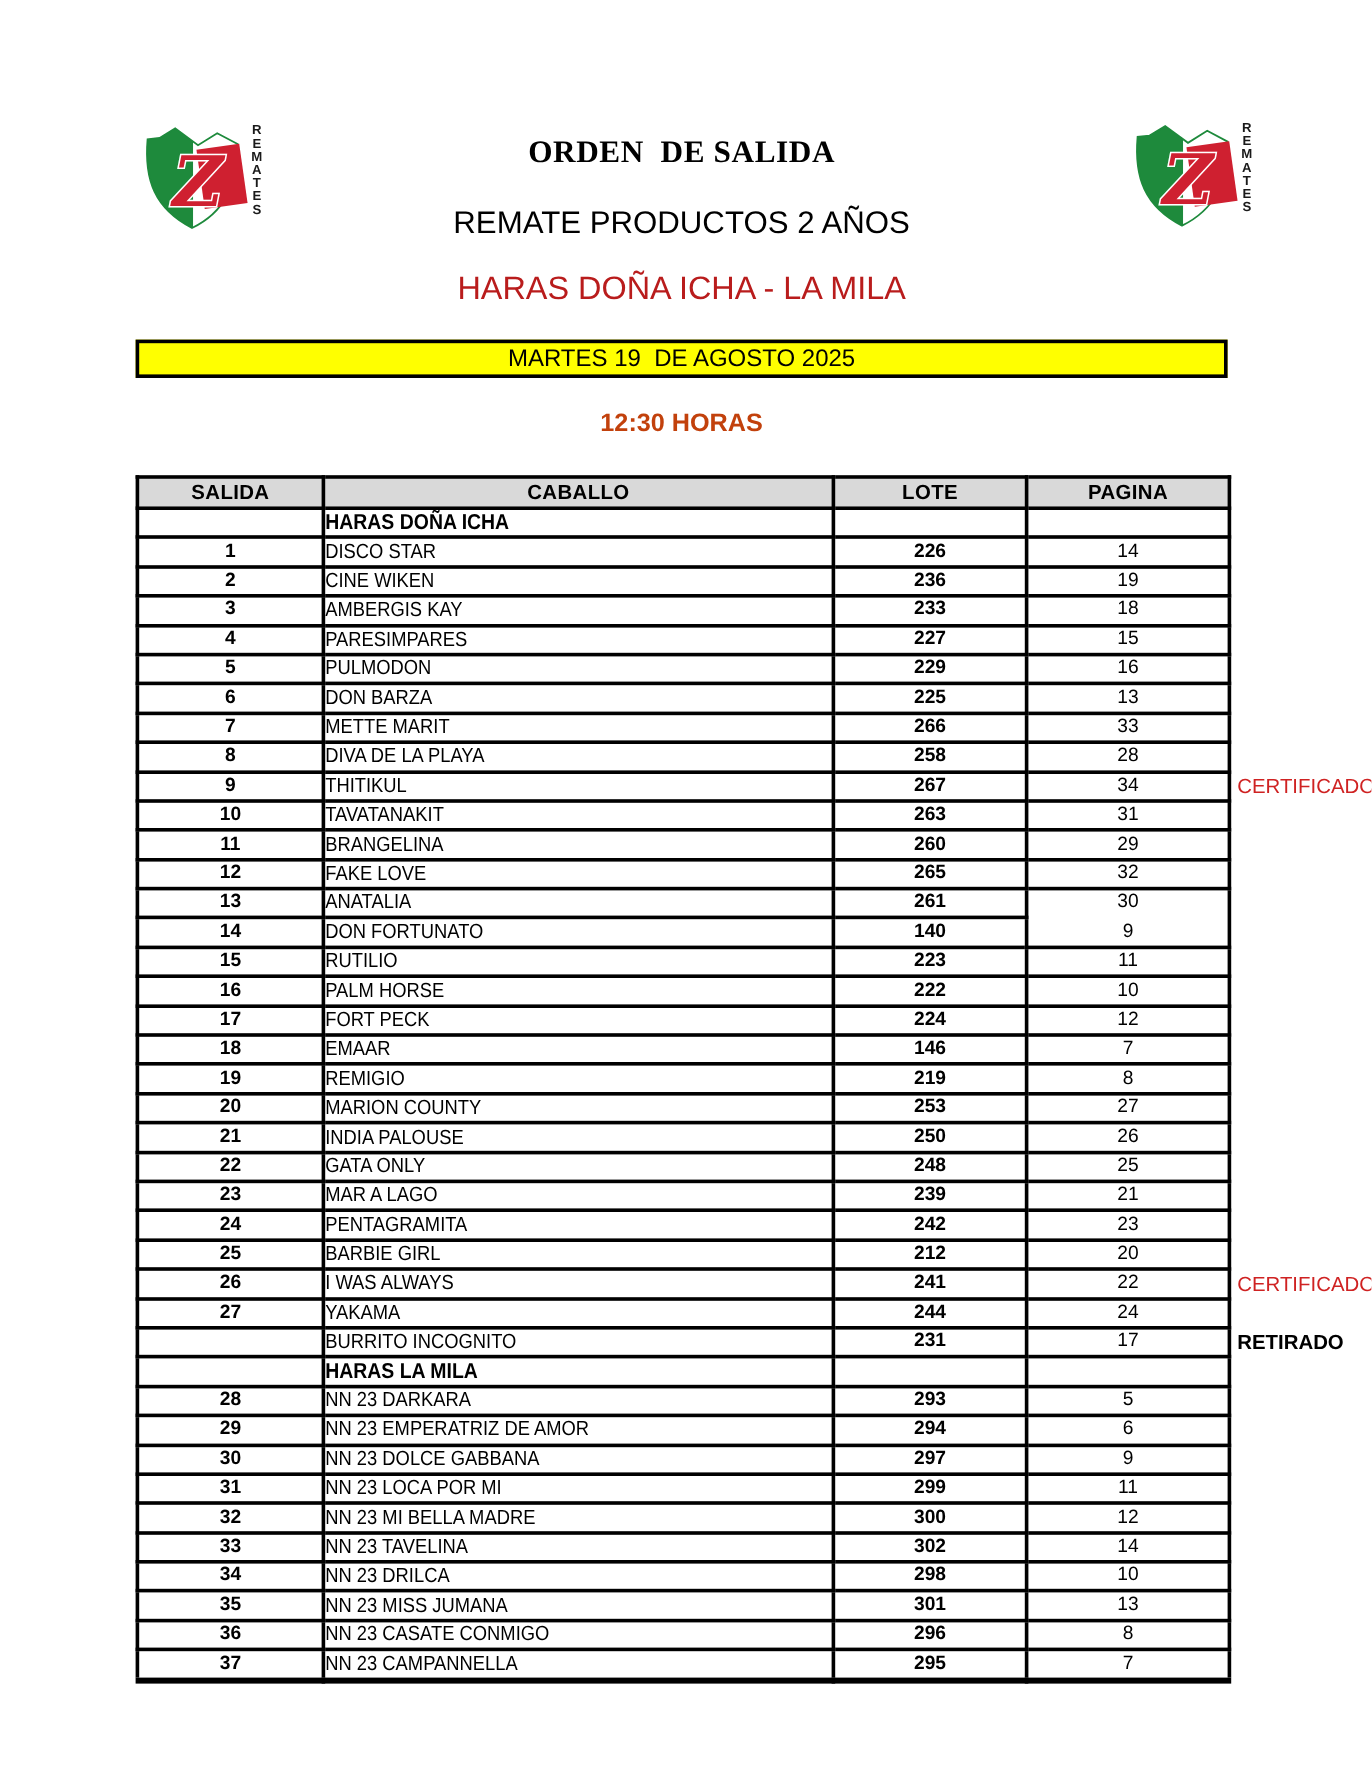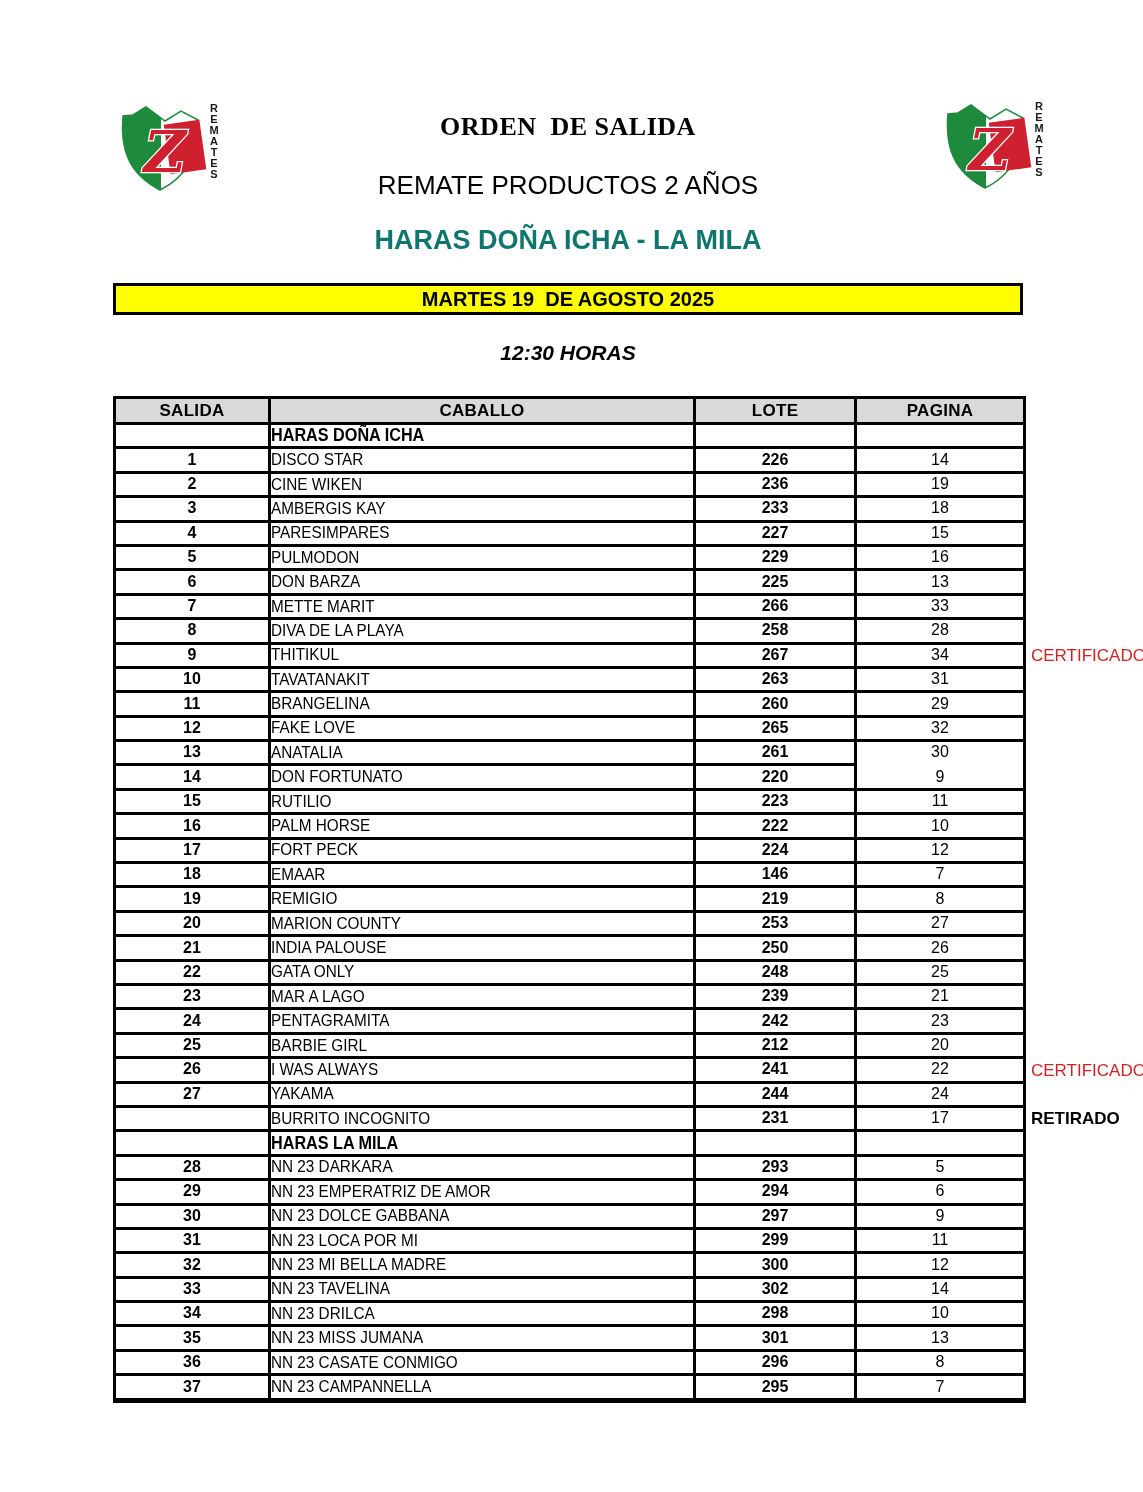--- a/index.html
+++ b/index.html
@@ -4,28 +4,28 @@
 <style>
   html,body{margin:0;padding:0;background:#ffffff;}
   .page{
     position:relative;width:1143px;height:1492px;background:#ffffff;overflow:hidden;
     font-family:"Liberation Sans", sans-serif;color:#000;
   }
   
   .headings{position:absolute;left:113px;width:910px;text-align:center;white-space:pre-wrap;}
   .doc-title{top:112px;font-size:26px;font-weight:700;letter-spacing:.5px;font-family:Liberation Serif, serif;}
   .doc-subtitle{top:170px;font-size:26px;font-weight:400;}
-  .haras-title{top:225px;font-size:27px;font-weight:700;color:#0f766e;}
+  .haras-title{top:225px;font-size:27px;font-weight:400;color:#b91c1c;}
   .date-banner{
     position:absolute;left:113px;top:283px;width:904px;height:26px;
     background:#ffff00;border:3px solid #000;
     display:flex;align-items:center;justify-content:center;
-    font-size:20px;font-weight:700;white-space:pre-wrap;
-  }
-  .time-heading{top:341px;font-size:21px;font-weight:700;color:#000000;font-style:italic;}
+    font-size:20px;font-weight:400;white-space:pre-wrap;
+  }
+  .time-heading{top:341px;font-size:21px;font-weight:700;color:#c2410c;}
   
   .logo{position:absolute;width:112px;height:100px;}
   .logo-left{left:113px;top:98px;}
   .logo-right{left:938px;top:96px;}
   
   .table-wrap{position:absolute;left:113px;top:396px;width:910px;}
   table.order-table{
     border-collapse:collapse;width:910px;table-layout:fixed;
     border:3px solid #000;border-bottom-width:5px;
   }
@@ -207,21 +207,21 @@
             <td class="c-caballo"><span class="narrow">ANATALIA</span></td>
             <td class="c-lote num-b">261</td>
             <td class="c-pagina merged" rowspan="2">
               <div>30</div>
               <div>9</div>
             </td>
           </tr>
           <tr>
             <td class="c-salida num-b">14</td>
             <td class="c-caballo"><span class="narrow">DON FORTUNATO</span></td>
-            <td class="c-lote num-b">220</td>
+            <td class="c-lote num-b">140</td>
           </tr>
           <tr>
             <td class="c-salida num-b">15</td>
             <td class="c-caballo"><span class="narrow">RUTILIO</span></td>
             <td class="c-lote num-b">223</td>
             <td class="c-pagina">11</td>
           </tr>
           <tr>
             <td class="c-salida num-b">16</td>
             <td class="c-caballo"><span class="narrow">PALM HORSE</span></td>

